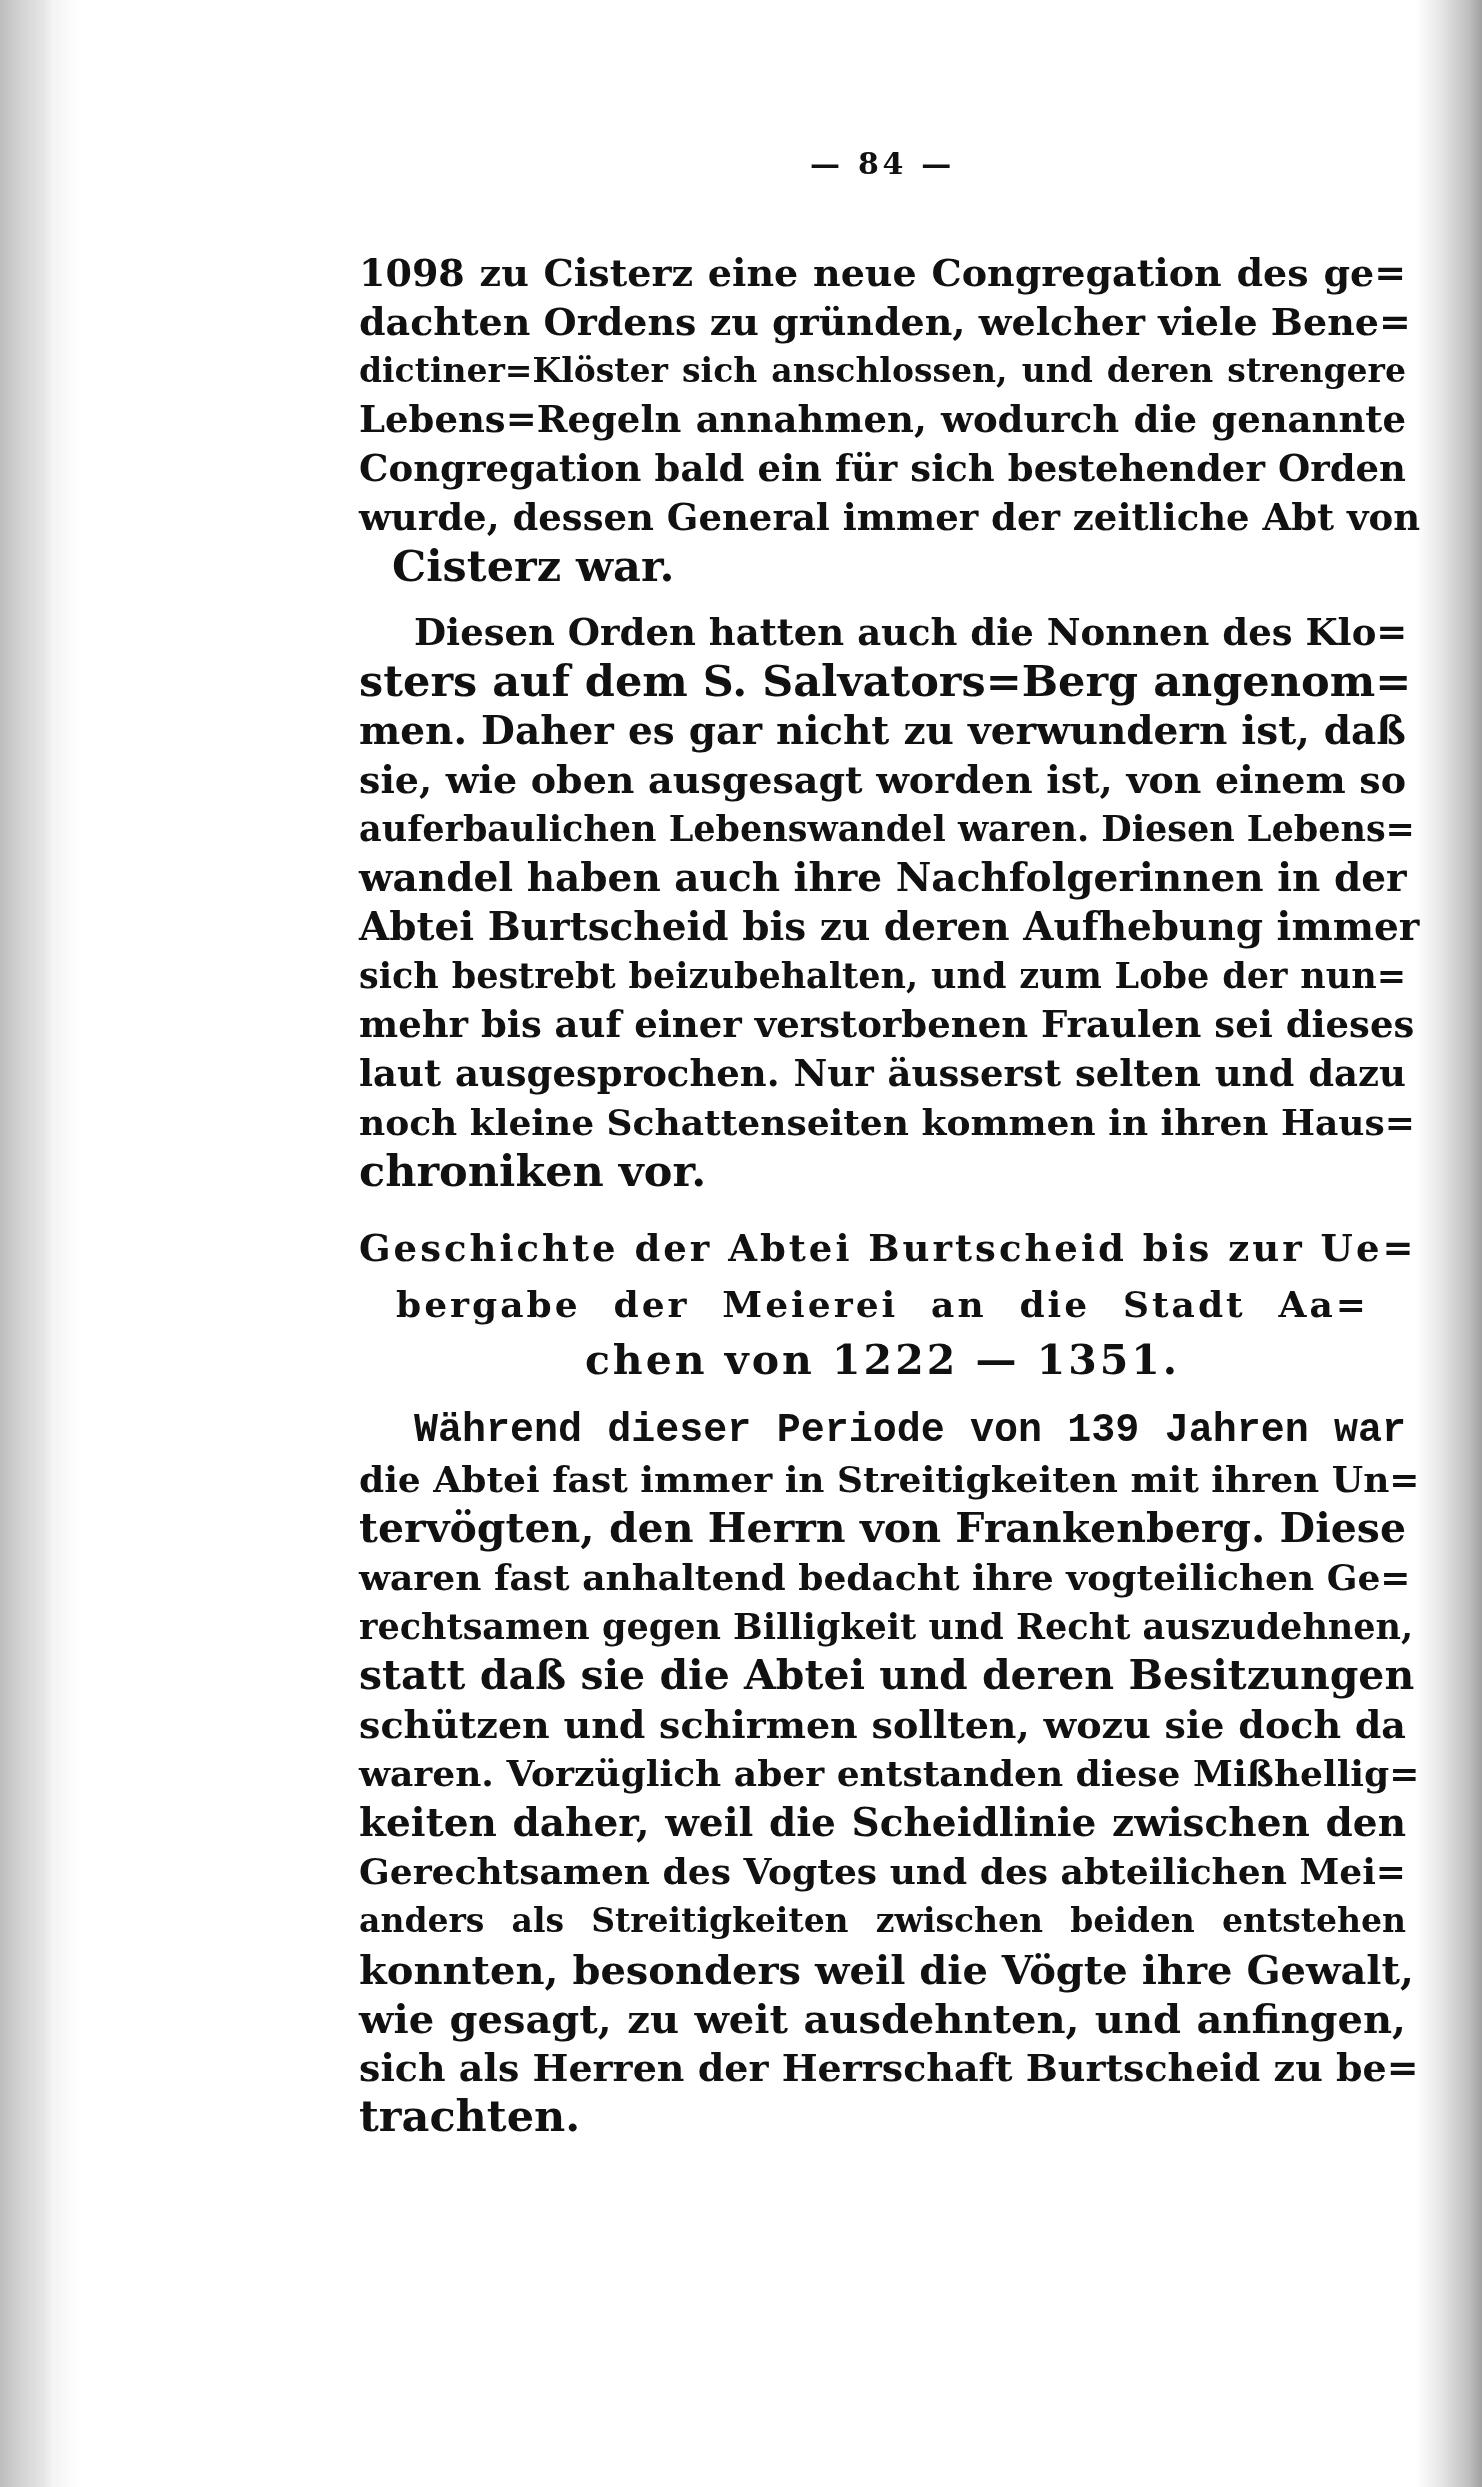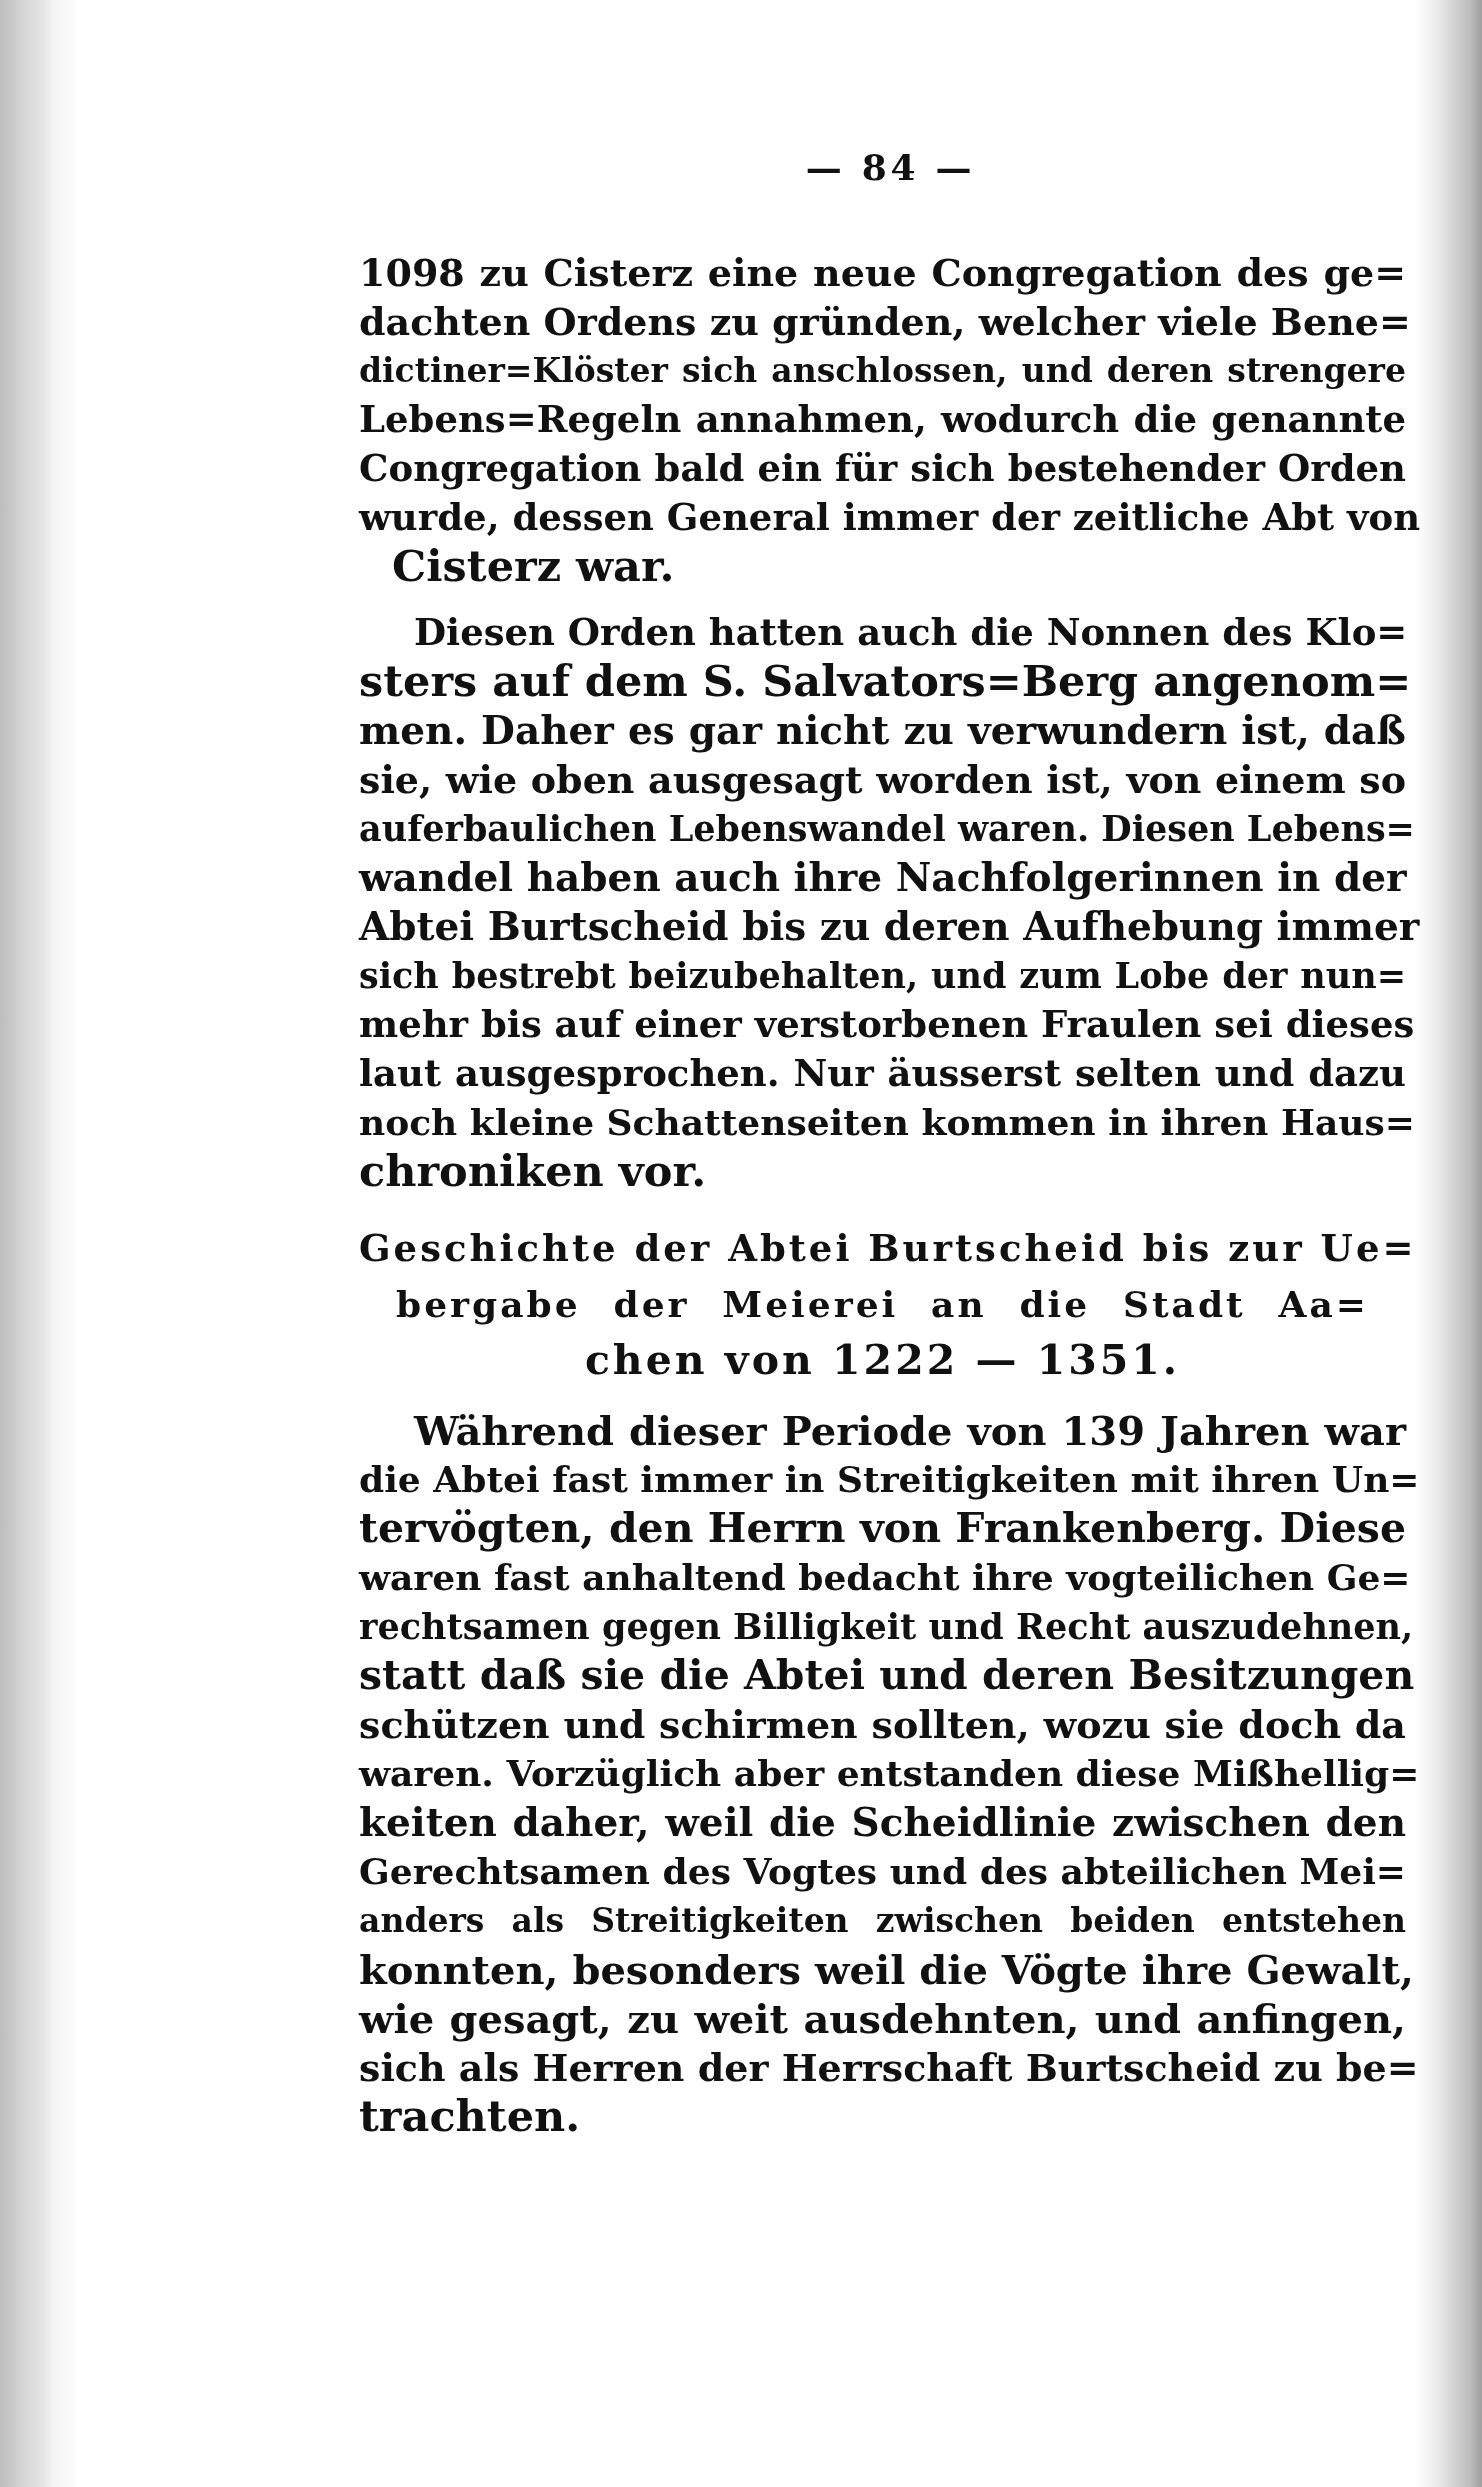--- a/index.html
+++ b/index.html
@@ -18,22 +18,22 @@
     background: linear-gradient(to right, #f3f3f3, #ffffff);
   }
   .edge-right {
     position: absolute; right: 0; top: 0; width: 67px; height: 2487px;
     background: linear-gradient(to right, #ffffff 0%, #e8e8e8 35%, #bdbdbd 80%, #9d9d9d 100%);
   }
   .page {
     position: absolute; left: 359px; top: 0; width: 1047px;
   }
   .page-number {
-    position: absolute; top: 146px; left: 8px; width: 1047px; text-align: center;
-    font-size: 36px; font-weight: bold; letter-spacing: 3.7px;
+    position: absolute; top: 146px; left: 0; width: 1047px; text-align: center;
+    font-size: 30px; font-weight: bold; letter-spacing: 3.7px;
   }
   .body-text {
     position: absolute; top: 248px; left: 0; width: 1047px;
   }
   .line {
     display: block; font-size: 43px; font-weight: bold; line-height: 49px;
     height: 49px; white-space: nowrap; text-align: justify; text-align-last: justify;
     transform-origin: left center;
   }
   .line.last { text-align-last: left; }
@@ -83,21 +83,21 @@
       <span class="line last" style="display: block;">chroniken vor.</span>
     </div>
 
     <div class="heading-block">
       <span class="heading-line" style="display: block; font-size: 37px;">Geschichte der Abtei Burtscheid bis zur Ue=</span>
       <span class="heading-line" style="padding: 0px 37px; display: block; font-size: 36px;">bergabe der Meierei an die Stadt Aa=</span>
       <span class="heading-line center" style="display: block;">chen von 1222 — 1351.</span>
     </div>
 
     <div>
-      <span class="line indent" style="display: block; font-size: 40px;">Während dieser Periode von 139 Jahren war</span>
+      <span class="line indent" style="display: block; font-size: 40px; font-family: Liberation Mono, monospace;">Während dieser Periode von 139 Jahren war</span>
       <span class="line" style="display: block; font-size: 36px;">die Abtei fast immer in Streitigkeiten mit ihren Un=</span>
       <span class="line" style="display: block; font-size: 41px;">tervögten, den Herrn von Frankenberg. Diese</span>
       <span class="line" style="display: block; font-size: 36px;">waren fast anhaltend bedacht ihre vogteilichen Ge=</span>
       <span class="line" style="display: block; font-size: 35px;">rechtsamen gegen Billigkeit und Recht auszudehnen,</span>
       <span class="line" style="display: block; font-size: 41px;">statt daß sie die Abtei und deren Besitzungen</span>
       <span class="line" style="display: block; font-size: 38px;">schützen und schirmen sollten, wozu sie doch da</span>
       <span class="line" style="display: block; font-size: 36px;">waren. Vorzüglich aber entstanden diese Mißhellig=</span>
       <span class="line" style="display: block; font-size: 39px;">keiten daher, weil die Scheidlinie zwischen den</span>
       <span class="line" style="display: block; font-size: 36px;">Gerechtsamen des Vogtes und des abteilichen Mei=</span>
       <span class="line" style="display: block; font-size: 33px;">anders als Streitigkeiten zwischen beiden entstehen</span>

